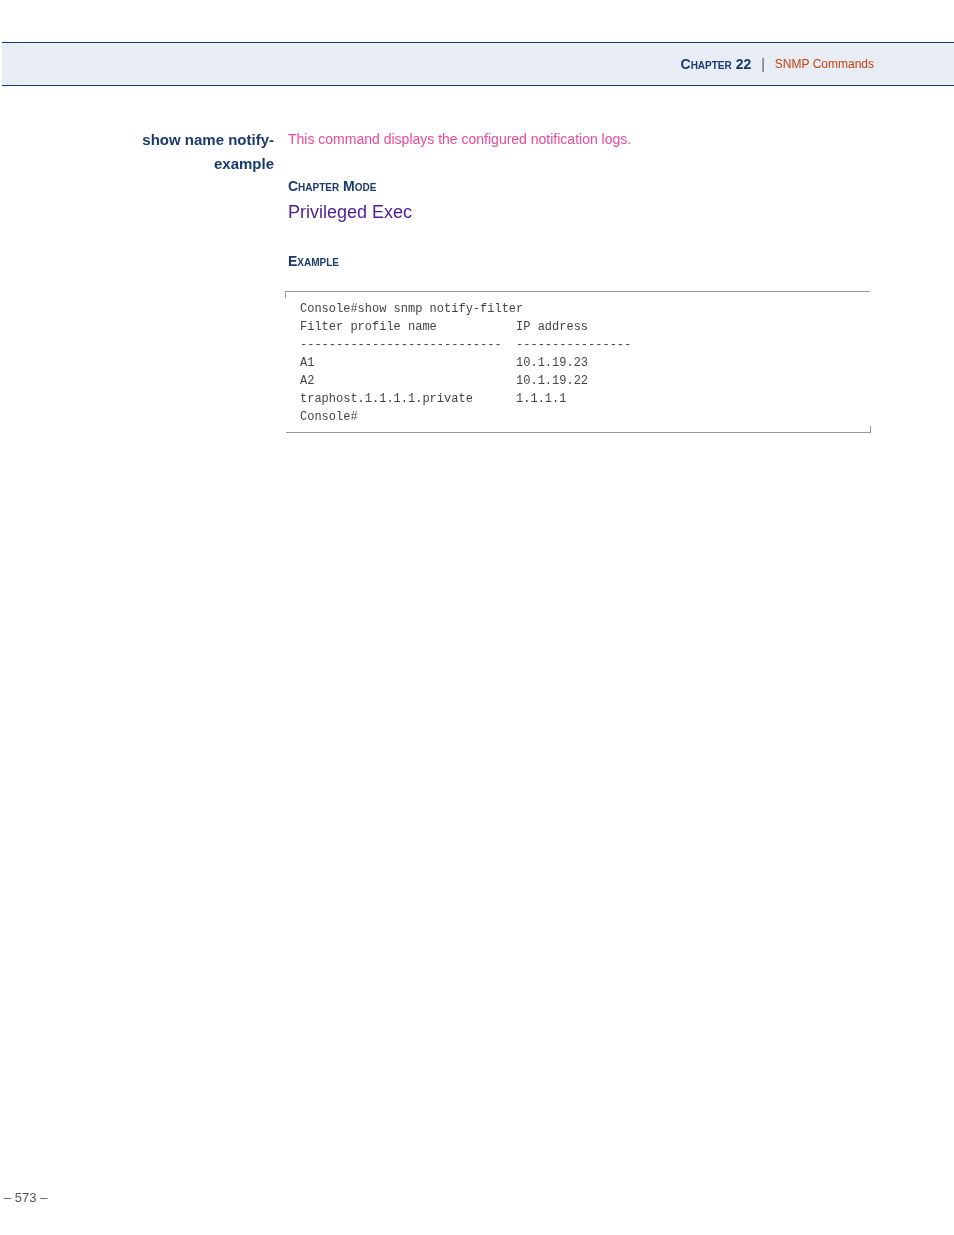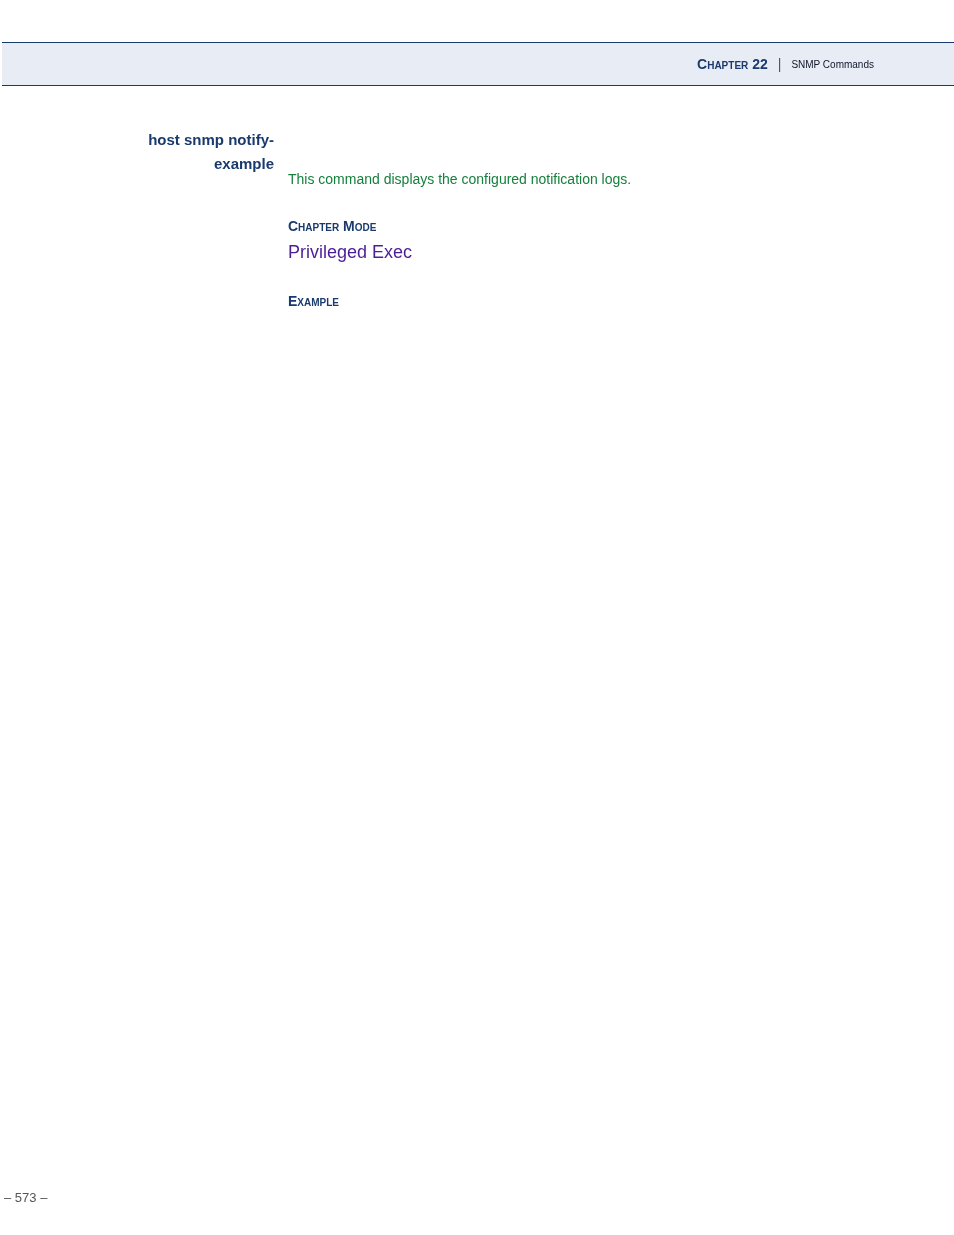--- a/index.html
+++ b/index.html
@@ -30,22 +30,22 @@
     color: #1a3a6e;
     font-weight: bold;
     font-variant: small-caps;
     font-size: 14px;
   }
   .header-divider {
     color: #555;
     margin: 0 6px;
   }
   .header-title {
-    color: #0f172a;
-    font-size: 10px;
+    color: #c2410c;
+    font-size: 12px;
   }
   .content {
     position: absolute;
     top: 120px;
     left: 0;
     right: 80px;
   }
   .row {
     display: flex;
     align-items: flex-start;
@@ -60,23 +60,22 @@
     flex: 1;
   }
   .cmd-name {
     color: #1a3a6e;
     font-weight: bold;
     font-size: 15px;
     line-height: 1.3;
   }
   .desc {
     font-size: 14px;
-    color: #15803d;
+    color: #ec4899;
     line-height: 1.4;
-    margin-top: 40px;
   }
   .section-heading {
     color: #1a3a6e;
     font-weight: bold;
     font-variant: small-caps;
     font-size: 14px;
     margin-top: 24px;
     margin-bottom: 2px;
   }
   .body-text {
@@ -127,28 +126,35 @@
 
 <div class="header-band">
   <span class="header-chapter">Chapter 22</span>
   <span class="header-divider">|</span>
   <span class="header-title">SNMP Commands</span>
 </div>
 
 <div class="content">
   <div class="row">
     <div class="left-col">
-      <div class="cmd-name">host snmp notify-</div>
+      <div class="cmd-name">show name notify-</div>
       <div class="cmd-name">example</div>
     </div>
     <div class="right-col">
       <div class="desc">This command displays the configured notification logs.</div>
 
       <div class="section-heading">Chapter Mode</div>
       <div class="body-text">Privileged Exec</div>
 
       <div class="section-heading">Example</div>
 
+      <div class="code-block">Console#show snmp notify-filter
+Filter profile name           IP address
+----------------------------  ----------------
+A1                            10.1.19.23
+A2                            10.1.19.22
+traphost.1.1.1.1.private      1.1.1.1
+Console#</div>
     </div>
   </div>
 </div>
 
 <div class="page-num">– 573 –</div>
 
 </body></html>

